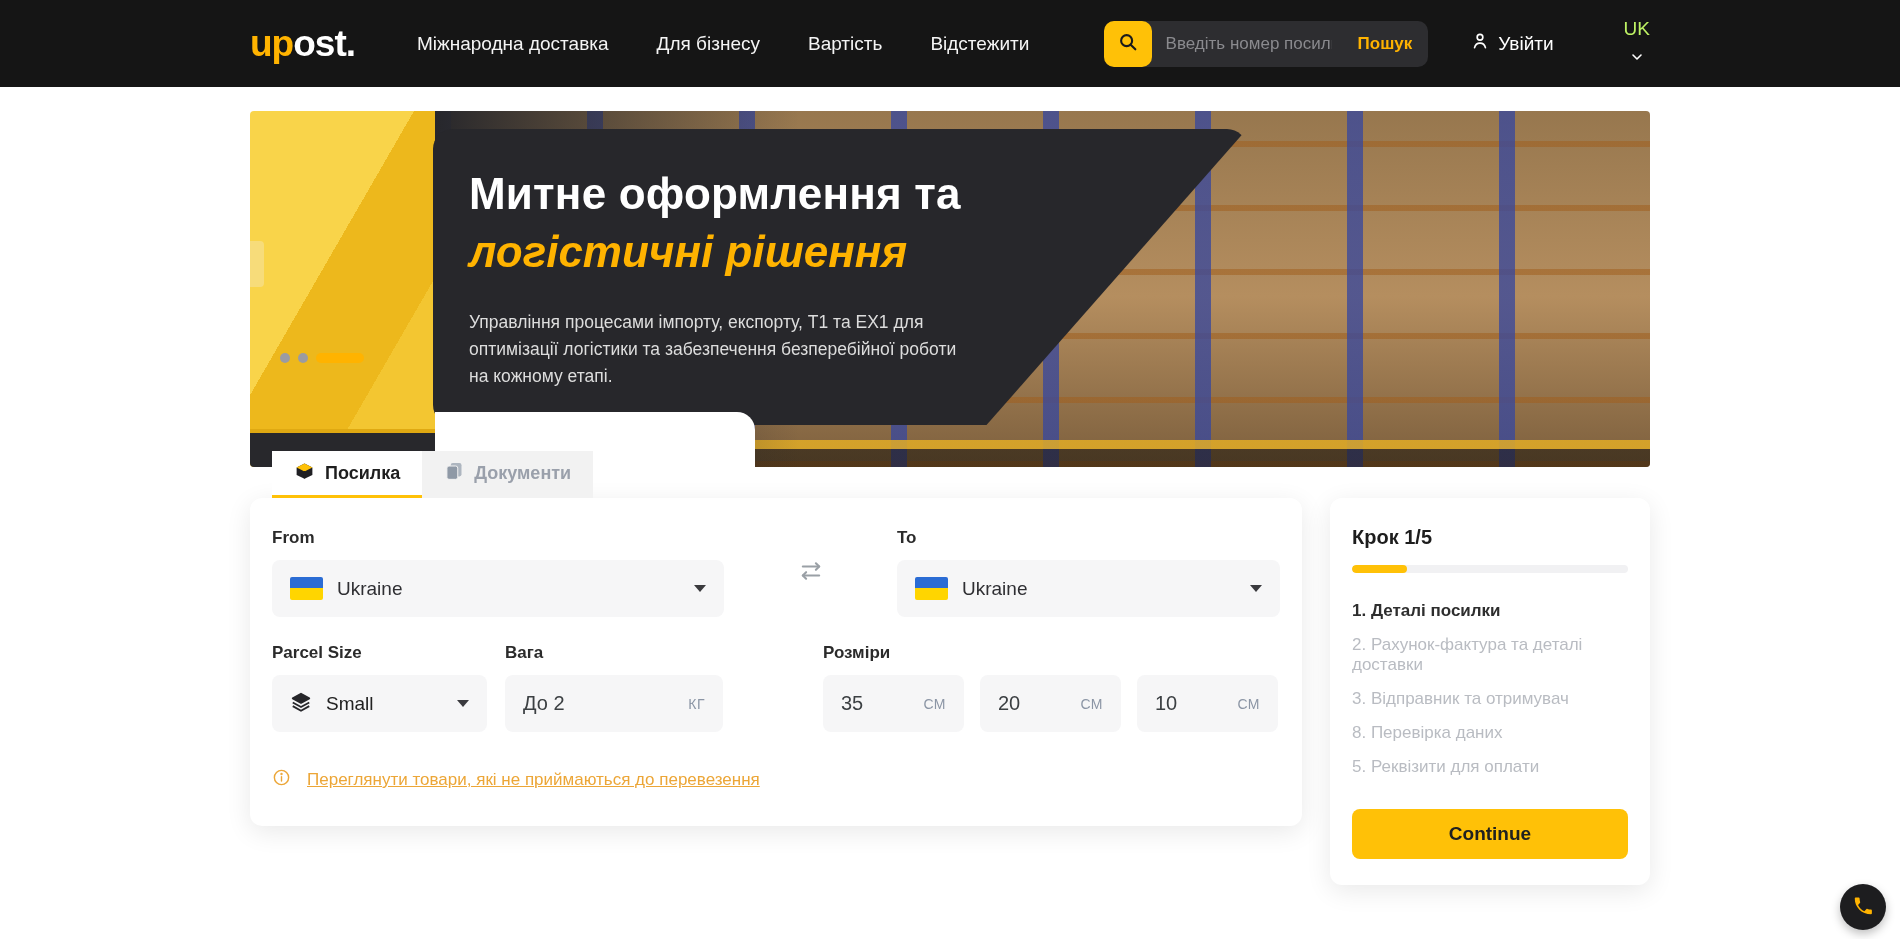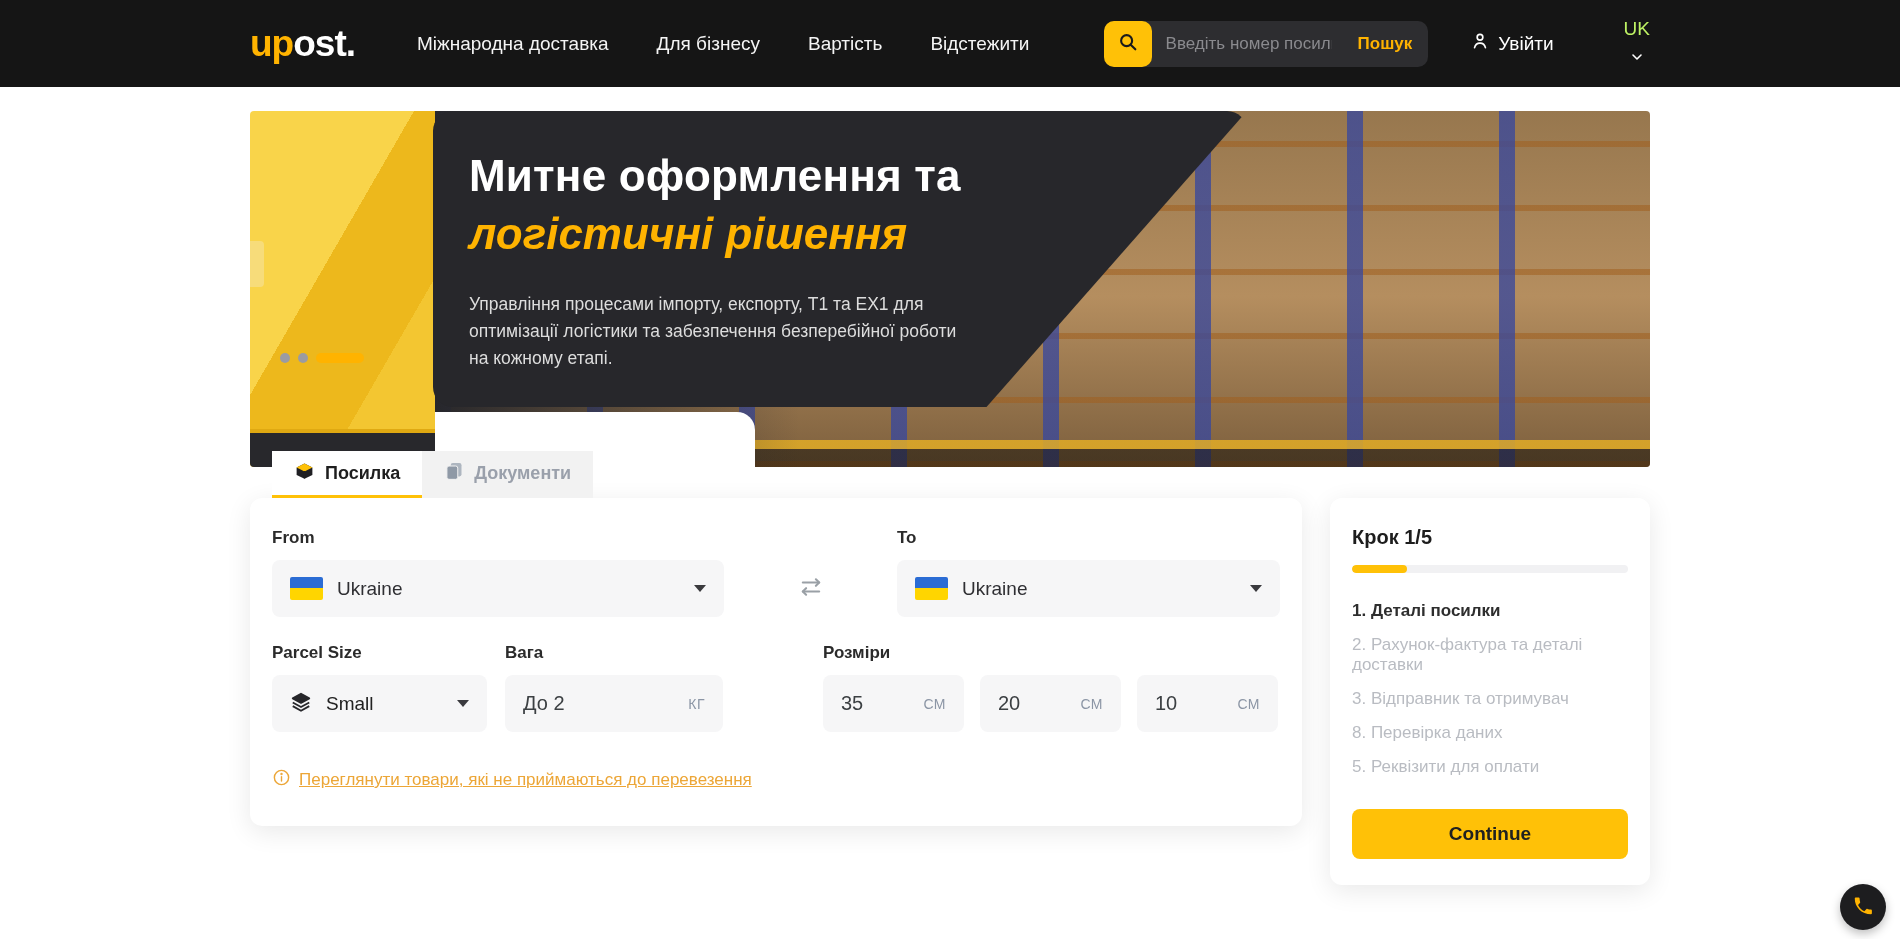--- a/index.html
+++ b/index.html
@@ -34,21 +34,21 @@
     background:#f7dc7a; border-radius:0 4px 4px 0; }
   .hero-yellow::after { content:""; position:absolute; left:0; right:0; bottom:0; height:34px;
     background:#28282c; border-top:4px solid #dfa912; }
   .hero-photo { position:absolute; left:185px; right:0; top:0; bottom:0;
     background:
       linear-gradient(90deg,#27272b 0%,rgba(39,39,43,0) 30%),
       linear-gradient(0deg,rgba(20,16,8,.5) 0 5%,rgba(226,172,38,.85) 5% 7.5%,rgba(0,0,0,0) 7.5%),
       repeating-linear-gradient(90deg,rgba(57,72,156,.78) 0 16px,rgba(0,0,0,0) 16px 152px),
       repeating-linear-gradient(0deg,rgba(160,95,30,.55) 0 6px,rgba(0,0,0,0) 6px 64px),
       linear-gradient(180deg,#97774e 0%,#b58e5f 52%,#7c5f3d 100%); }
-  .hero-card { position:absolute; left:183px; top:0; width:814px; height:296px; background:#27272b;
+  .hero-card { position:absolute; left:183px; top:18px; width:814px; height:296px; background:#27272b;
     border-radius:20px; clip-path:polygon(0 0,100% 0,68% 100%,0 100%); padding:40px 0 0 36px; z-index:1; }
   .hero-card h1 { color:#fff; font-size:44px; font-weight:700; letter-spacing:.2px; }
   .hero-card h2 { color:#FFB300; font-size:44px; font-weight:700; font-style:italic; margin-top:8px; }
   .hero-card p { color:#dddddd; font-size:17.5px; line-height:1.55; margin-top:32px; width:510px; }
   .dots { position:absolute; left:30px; top:242px; display:flex; align-items:center; gap:8px; z-index:2; }
   .dot { width:10px; height:10px; border-radius:50%; background:#9b9ba2; cursor:pointer; }
   .dot.active { width:48px; height:10px; border-radius:6px; background:#FFB300; }
   .hero-notch { position:absolute; left:185px; bottom:0; width:320px; height:55px; background:#fff;
     border-radius:0 18px 0 0; z-index:2; }
 
@@ -57,21 +57,21 @@
   .tab { height:47px; display:flex; align-items:center; gap:10px; padding:0 22px;
     font-size:18px; font-weight:700; cursor:pointer; }
   .tab.active { background:#fff; color:#1e1e1e; border-bottom:3px solid #FFC107; }
   .tab.inactive { background:#f2f2f2; color:#9aa0ab; border-bottom:3px solid transparent; }
 
   
   .panels { display:flex; gap:28px; align-items:flex-start; margin-top:0; }
   .card { background:#fff; border-radius:12px; box-shadow:0 6px 26px rgba(0,0,0,.09); }
   .form-card { width:1052px; padding:30px 22px 34px; }
   label.f-label { display:block; font-size:17px; font-weight:700; color:#2b2b2b; margin-bottom:12px; }
-  .row1 { display:flex; align-items:flex-end; }
+  .row1 { display:flex; align-items:center; }
   .col-from { width:452px; }
   .swap-zone { width:173px; display:flex; align-items:center; justify-content:center; height:57px; }
   .swap-zone svg { cursor:pointer; }
   .col-to { flex:1; }
   .select, .input-box { height:57px; background:#f6f6f7; border-radius:8px; display:flex; align-items:center;
     padding:0 18px; cursor:pointer; }
   .select .sel-text { font-size:19px; color:#2f2f33; margin-left:14px; }
   .select .caret { margin-left:auto; width:0; height:0; border-left:6px solid transparent;
     border-right:6px solid transparent; border-top:7px solid #3a3a3e; }
   .flag { width:33px; height:23px; border-radius:2px; flex:none;
@@ -82,21 +82,21 @@
   .col-dims { margin-left:100px; }
   .dims-row { display:flex; gap:16px; }
   .dim-box { width:141px;gap:33px; }
   .input-box { cursor:text; }
   .input-box input { border:none; outline:none; background:transparent; font-size:20px; color:#3c4043;
     width:100%; font-family:inherit; }
   .unit { font-size:14px; color:#8b95a5; text-transform:uppercase; letter-spacing:.5px; flex:none; }
   .sel-strong { font-size:19px; font-weight:400; color:#222; margin-left:14px; }
   .restricted { display:inline-flex; align-items:center; gap:8px; margin-top:36px; color:#ECA637;
     font-size:17px; cursor:pointer; }
-  .restricted .link-text { text-decoration:underline; }
+  .restricted .link-text { text-decoration:underline;margin-left:8px; }
 
   .steps-card { width:320px; padding:28px 22px 26px; }
   .steps-card h3 { font-size:20px; font-weight:700; color:#1d1d1d; }
   .progress { margin:16px 0 28px; height:8px; background:#f1f1f3; border-radius:5px; overflow:hidden; }
   .progress .fill { height:100%; background:#FFC107; border-radius:5px; width:20%; }
   .steps-list { list-style:none; }
   .steps-list li { font-size:17px; color:#b9bcc2; margin-bottom:14px; }
   .steps-list li.current { color:#2e2e2e; font-weight:600; }
   .continue { margin-top:18px; width:100%; height:50px; background:#FFC107; border:none; border-radius:8px;
     font-size:19px; font-weight:600; color:#202020; cursor:pointer; font-family:inherit; }

